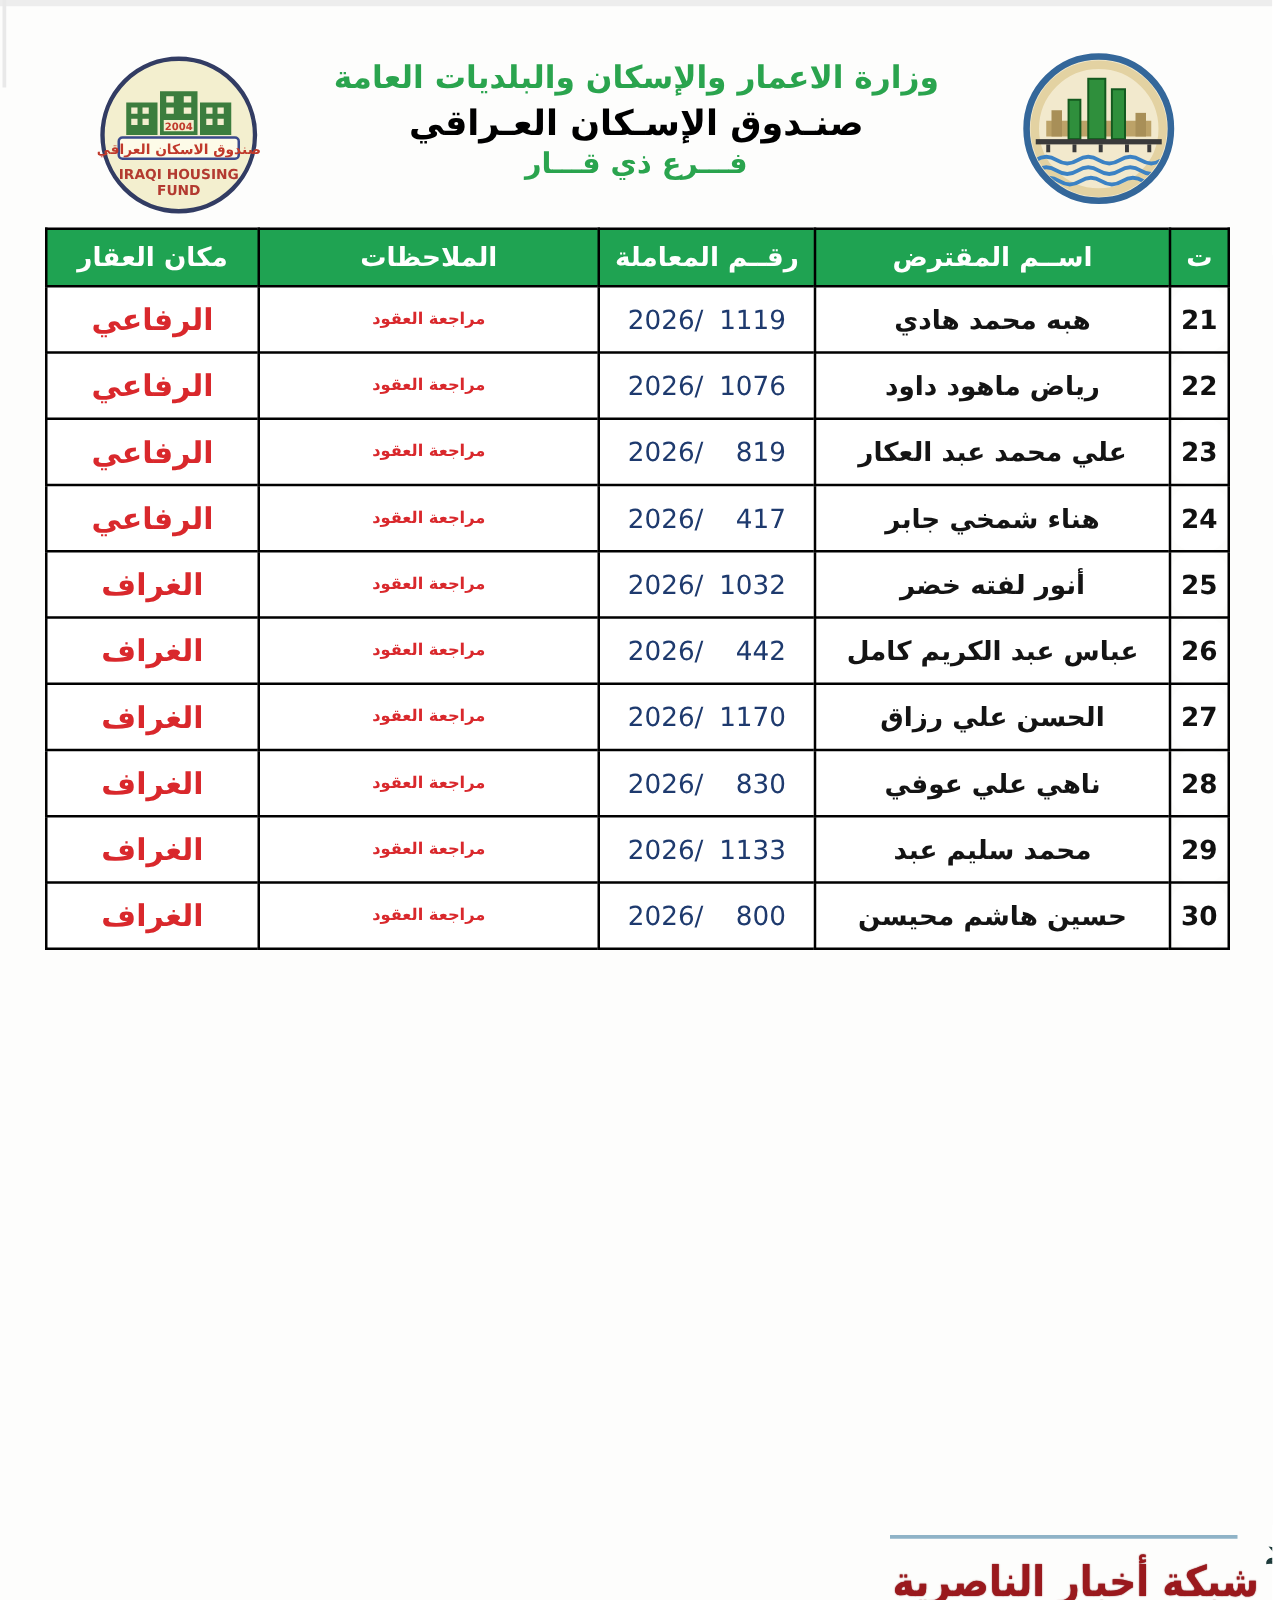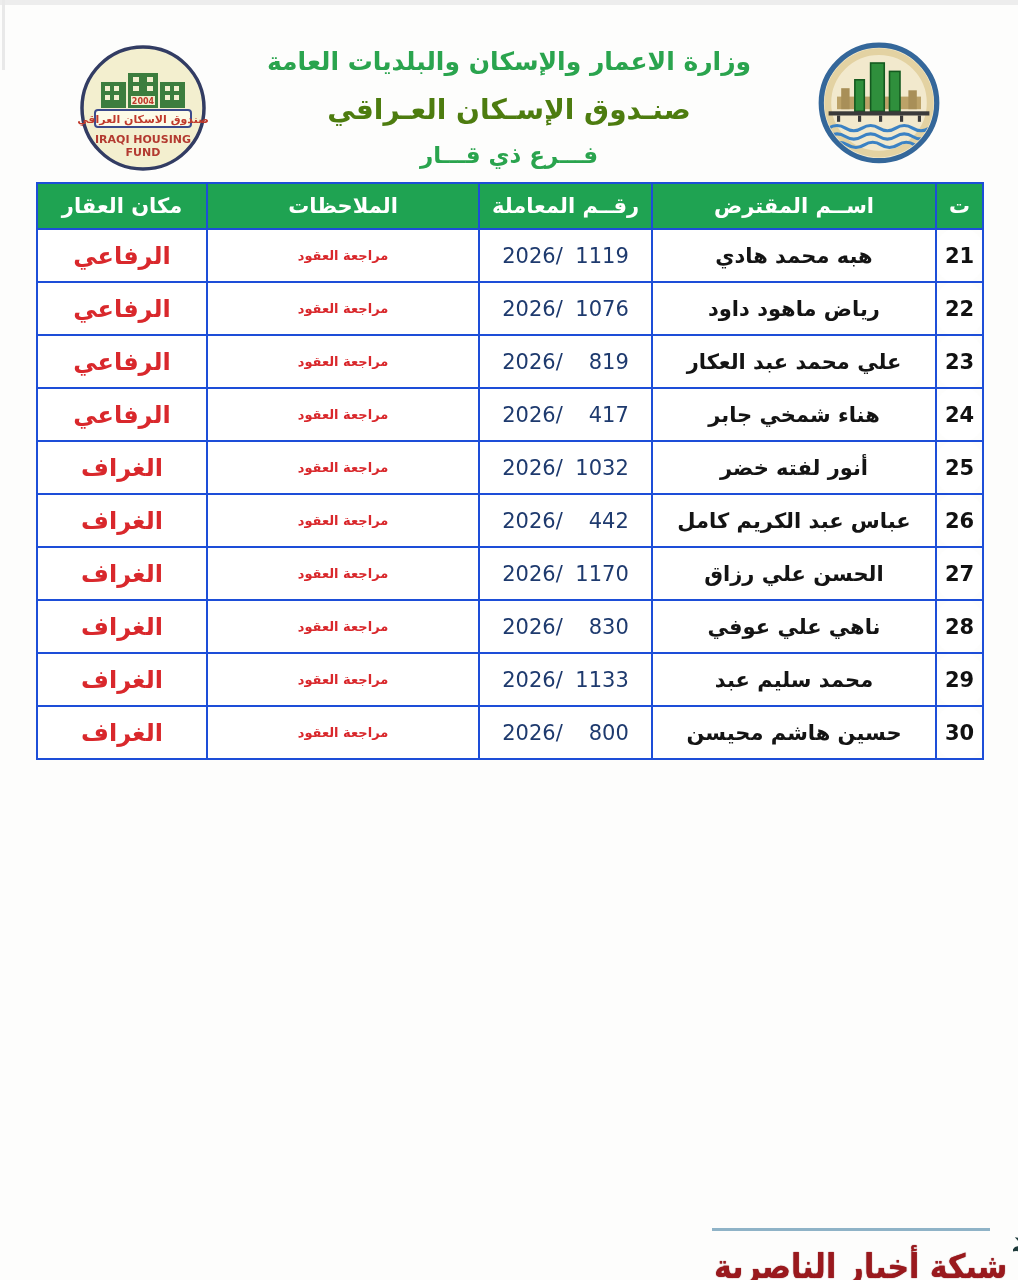--- a/index.html
+++ b/index.html
@@ -9,29 +9,29 @@
     font-family:"DejaVu Sans","Liberation Sans",sans-serif;
   }
   .page::before{content:"";position:absolute;top:0;left:0;right:0;height:5px;background:#ededed;}
   .page::after{content:"";position:absolute;top:0;left:2px;width:3px;height:70px;background:#e9e9e9;}
 
   
   .logo-left{position:absolute;left:78px;top:42px;width:130px;height:132px;}
   .logo-right{position:absolute;left:814px;top:42px;width:130px;height:126px;}
   .titles{position:absolute;left:224px;top:46px;width:570px;text-align:center;direction:rtl;}
   .t1{color:#2aa44e;font-size:25px;font-weight:800;line-height:32px;}
-  .t2{color:#4d7c0f;font-size:28px;font-weight:800;line-height:34px;margin-top:15px;}
-  .t3{color:#2aa44e;font-size:23px;font-weight:800;line-height:30px;margin-top:13px;}
+  .t2{color:#000000;font-size:28px;font-weight:800;line-height:34px;margin-top:4px;}
+  .t3{color:#2aa44e;font-size:23px;font-weight:800;line-height:30px;}
 
   
   table.tbl{
     position:absolute;left:36px;top:182px;width:946px;
     border-collapse:collapse;table-layout:fixed;direction:rtl;
   }
-  .tbl th,.tbl td{border:2px solid #1d4ed8;vertical-align:middle;padding:0;}
+  .tbl th,.tbl td{border:2px solid #000000;vertical-align:middle;padding:0;}
   .tbl thead th{
     background:#1fa352;color:#ffffff;font-size:21px;font-weight:800;
     height:44px;text-align:center;
   }
   .tbl tbody td{height:51px;background:#ffffff;}
   .c-no{font-size:21px;font-weight:800;color:#111;text-align:center;border-radius:19px;}
   .c-name{font-size:21px;font-weight:800;color:#141414;text-align:center;}
   .c-txn{direction:ltr;text-align:center;font-size:21px;font-weight:400;color:#1e3a6e;}
   .c-txn .num{display:inline-block;min-width:56px;text-align:right;margin-left:10px;}
   .c-notes{font-size:13px;font-weight:800;color:#d9282c;text-align:center;}

